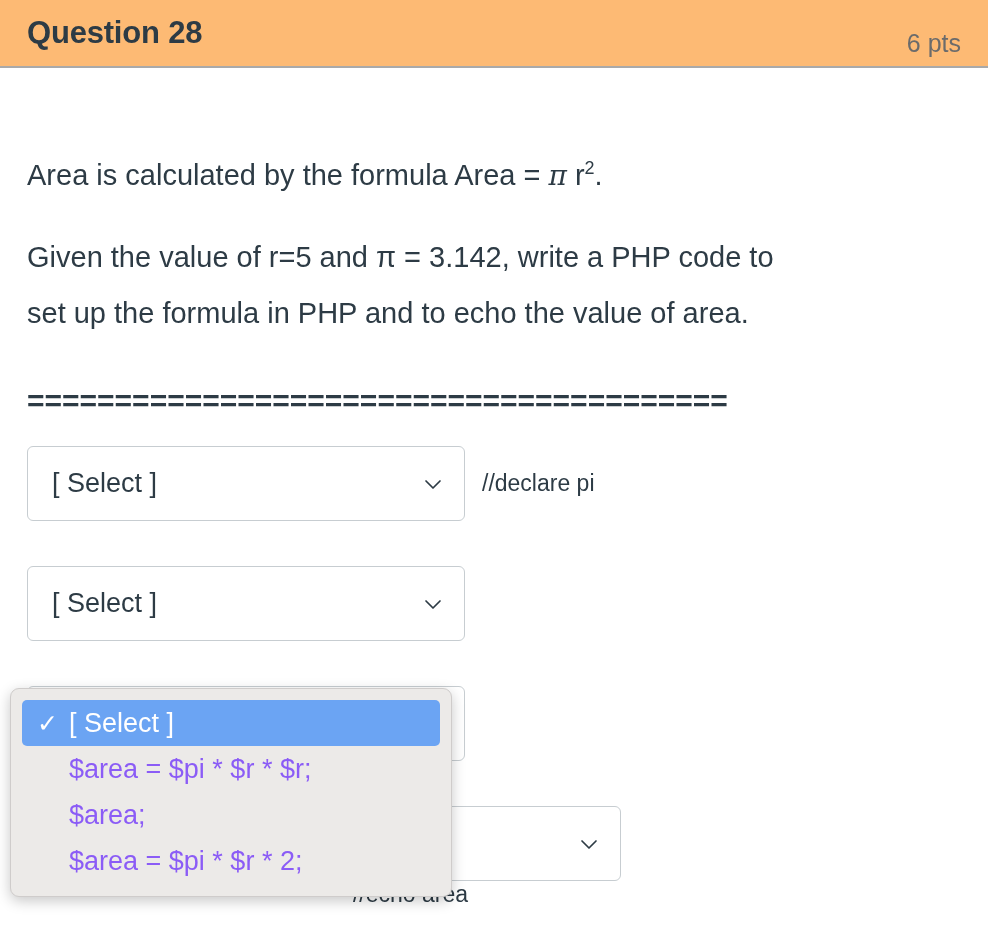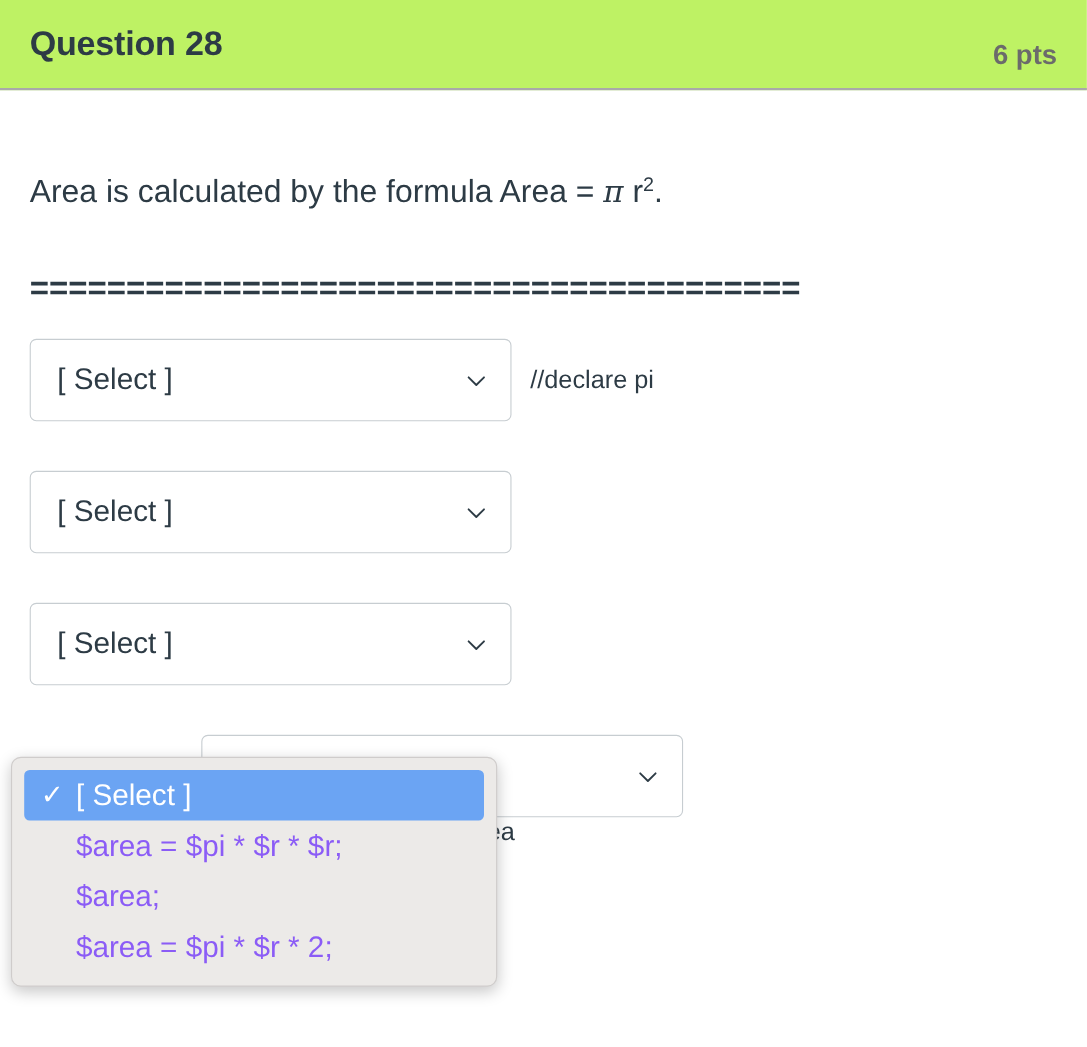--- a/index.html
+++ b/index.html
@@ -15,39 +15,39 @@
     overflow: hidden;
     position: relative;
   }
 
   
   .q-header {
     position: absolute;
     left: 0;
     top: 0;
     width: 988px;
-    height: 82px;
-    background: #bef264;
+    height: 68px;
+    background: #fdba74;
     border-bottom: 2px solid #a9a9a9;
     box-sizing: border-box;
     display: flex;
     align-items: center;
     justify-content: space-between;
     padding: 0 27px;
   }
   .q-title {
     font-size: 31px;
     font-weight: bold;
     color: #2d3b45;
     letter-spacing: -0.2px;
   }
   .q-points {
     font-size: 25px;
     color: #6b6b6b;
-    font-weight: bold;
+    font-weight: normal;
     margin-top: 21px;
   }
 
   
   .q-body {
     position: absolute;
     left: 0;
     top: 90px;
     width: 804px;
     padding: 0 27px;
@@ -184,20 +184,21 @@
   <div class="q-title">Question 28</div>
   <div class="q-points">6 pts</div>
 </div>
 
 <div class="q-body">
 
   <p class="para first">
     <span>Area is calculated by the formula Area = </span><span class="formula-pi">π</span><span class="formula-r"> r</span><sup class="sq">2</sup><span>.</span>
   </p>
 
+  <p class="para second">Given the value of r=5 and π = 3.142, write a PHP code to set up the formula in PHP and to echo the value of area.</p>
 
   <div class="separator">========================================</div>
 
   <div class="rows">
 
     <div class="row">
       <div class="select-box">
         <span class="select-label">[ Select ]</span>
         <span class="chevron">
           <svg viewBox="0 0 22 22" width="22" height="22">

